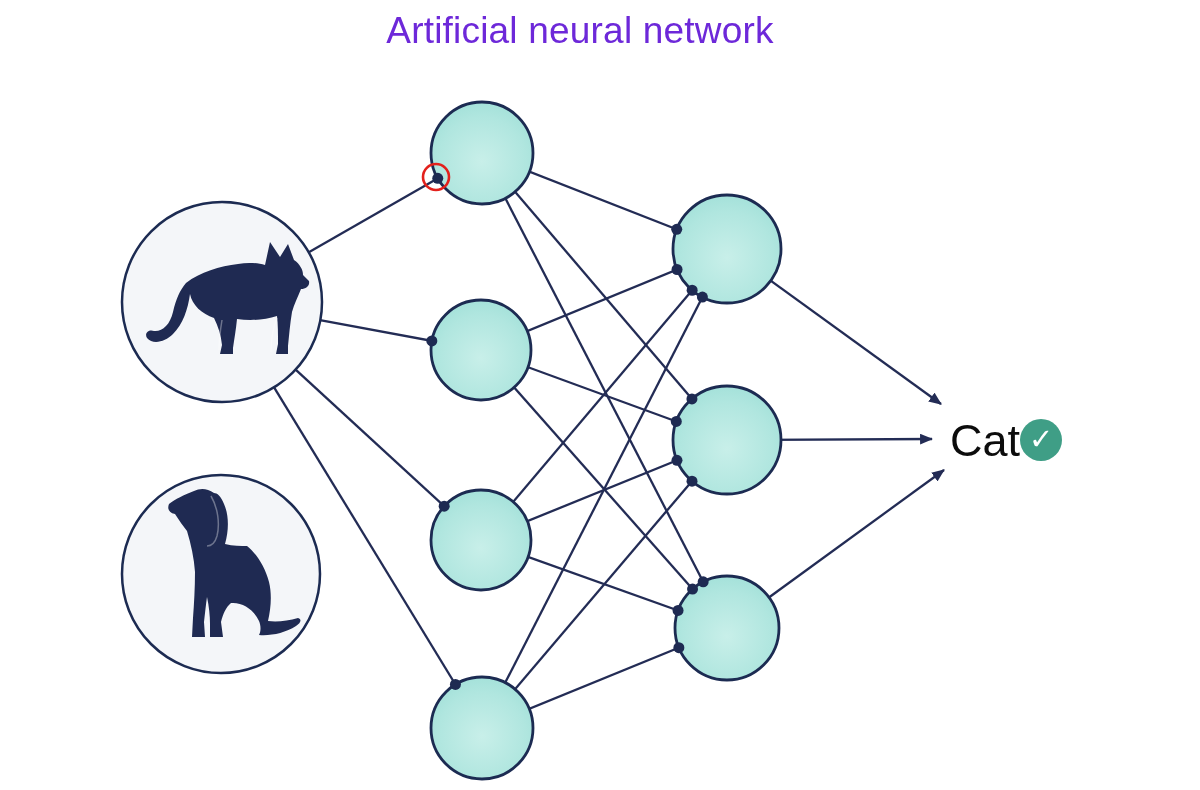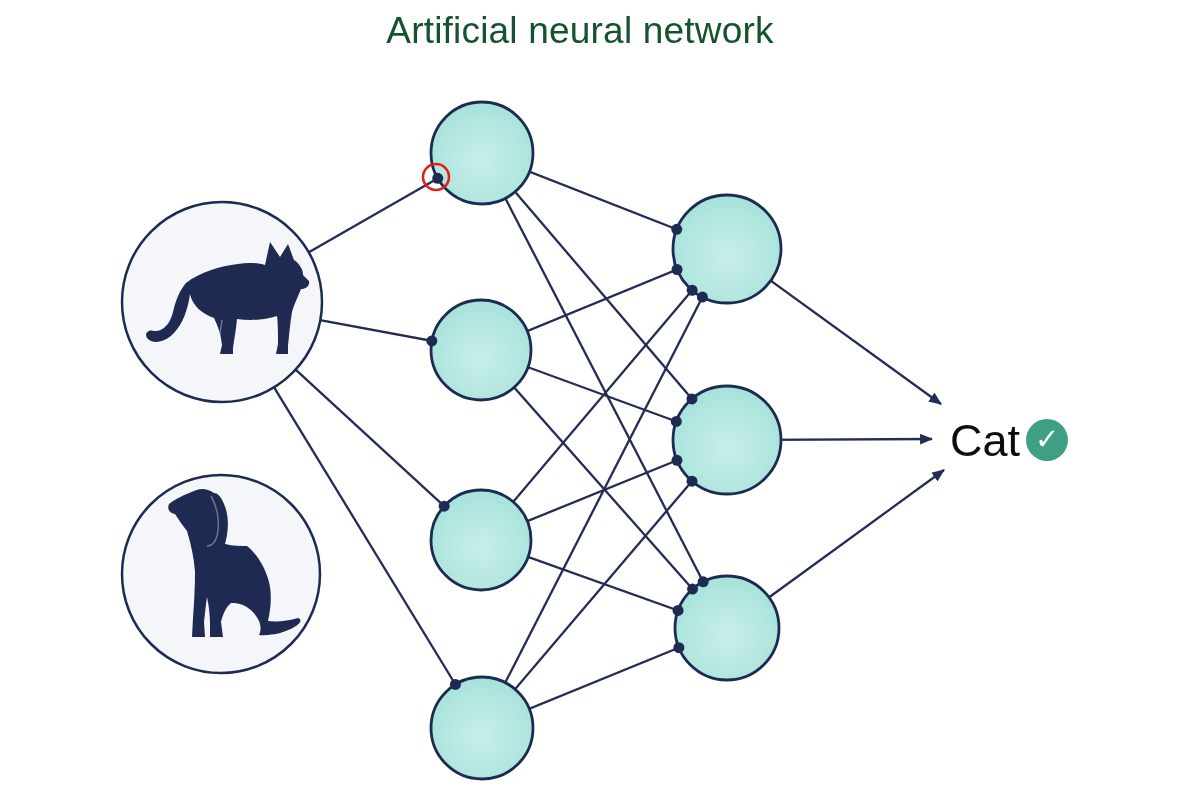--- a/index.html
+++ b/index.html
@@ -1,21 +1,21 @@
 <!DOCTYPE html>
 <html><head>
 <meta charset="utf-8">
 <style>
   html,body{margin:0;padding:0;background:#ffffff;}
   body{font-family:"Liberation Sans","DejaVu Sans",sans-serif;}
   .stage{position:relative;width:1200px;height:790px;background:#ffffff;overflow:hidden;}
   .title{position:absolute;left:0;top:10px;width:1160px;text-align:center;
-         font-size:37px;font-weight:500;color:#14532d;letter-spacing:.2px;}
+         font-size:37px;font-weight:500;color:#6d28d9;letter-spacing:.2px;}
   .svg-layer{position:absolute;left:0;top:0;}
-  .result{position:absolute;left:950px;top:413px;height:54px;display:flex;align-items:center;gap:6px;justify-content:flex-end;}
+  .result{position:absolute;left:950px;top:413px;height:54px;display:flex;align-items:center;justify-content:flex-end;}
   .result-text{font-size:45px;font-weight:500;color:#0c0c0c;line-height:1;}
   .check-badge{width:42px;height:42px;border-radius:50%;display:flex;align-items:center;justify-content:center;}
   .check-badge span{font-size:29px;font-weight:700;line-height:1;transform:translateY(-1px);}
 </style>
 </head>
 <body>
 
 <div class="stage">
   <div class="title">Artificial neural network</div>
 

